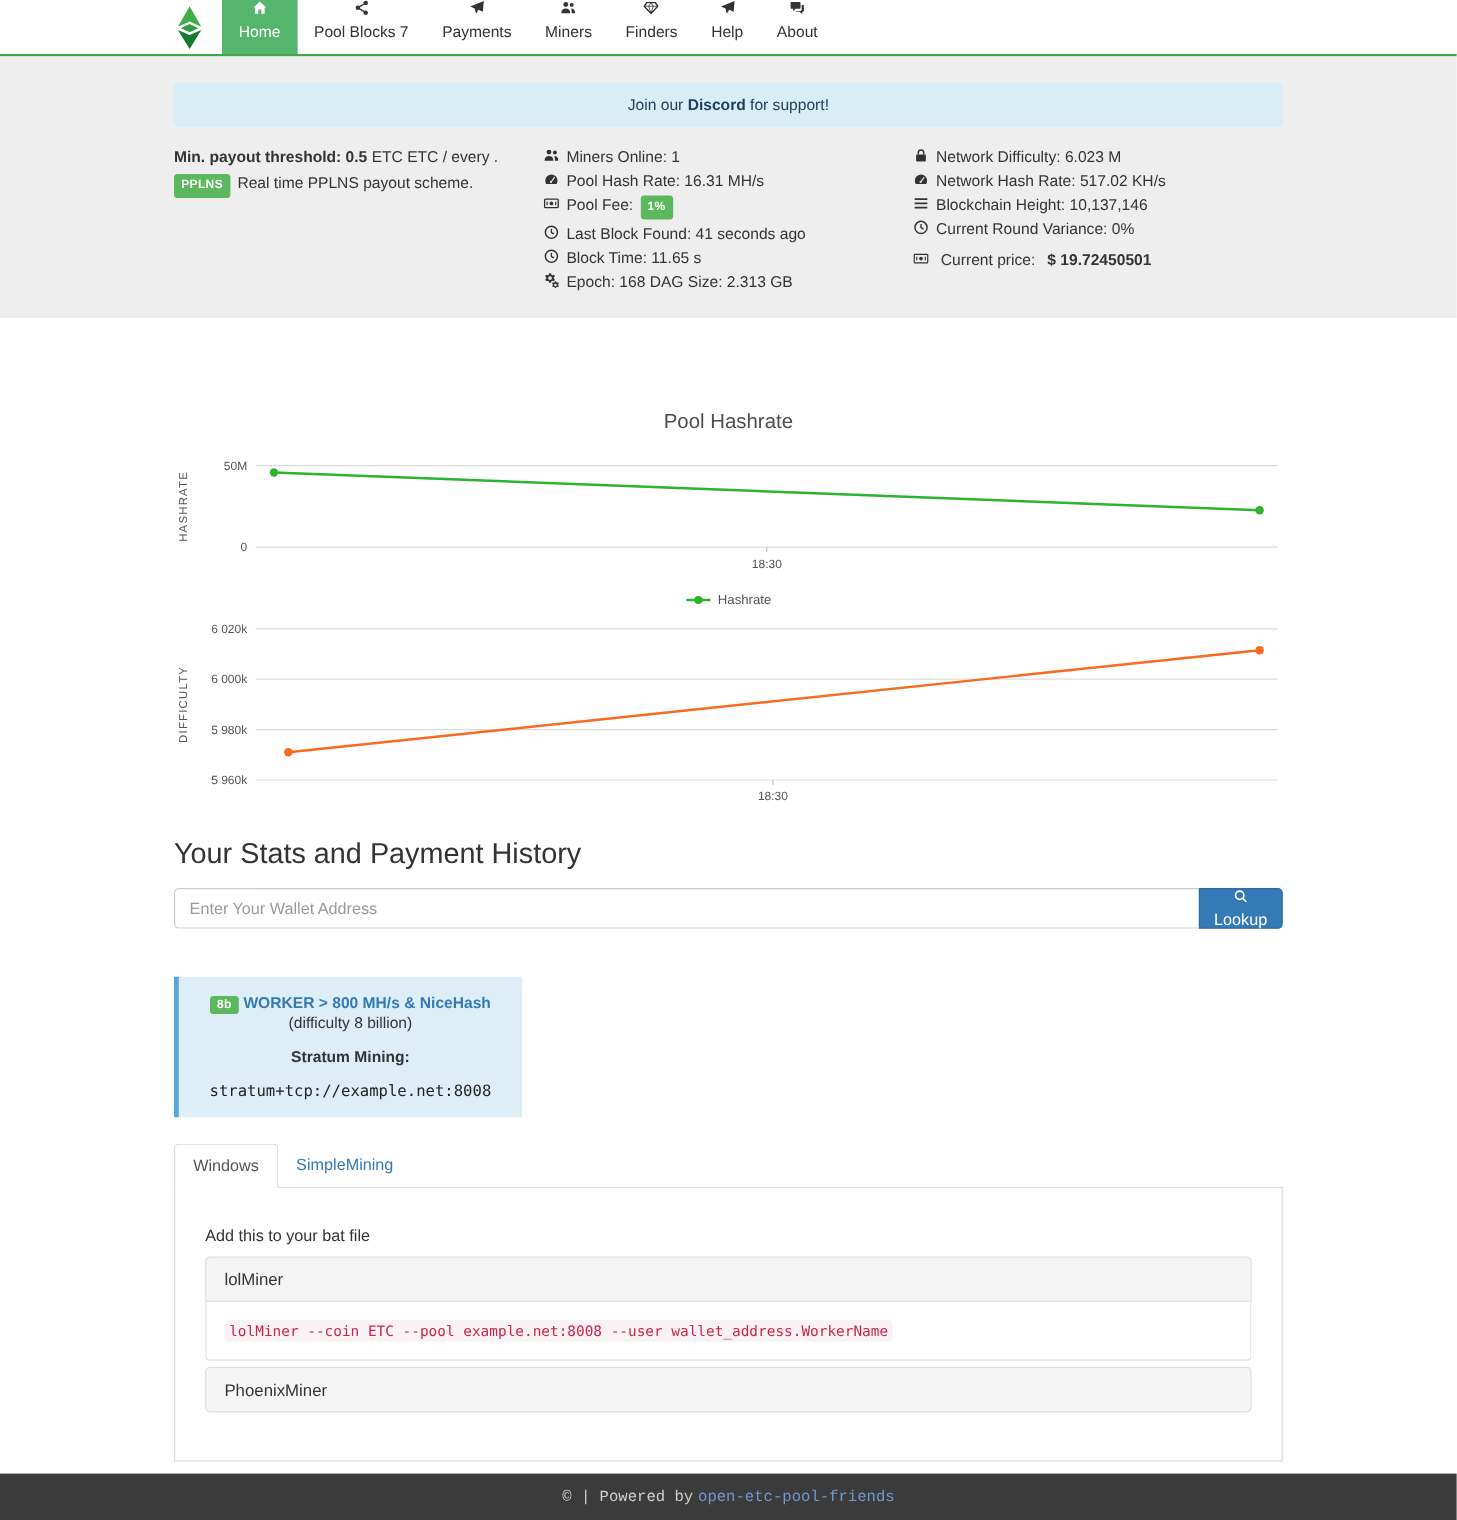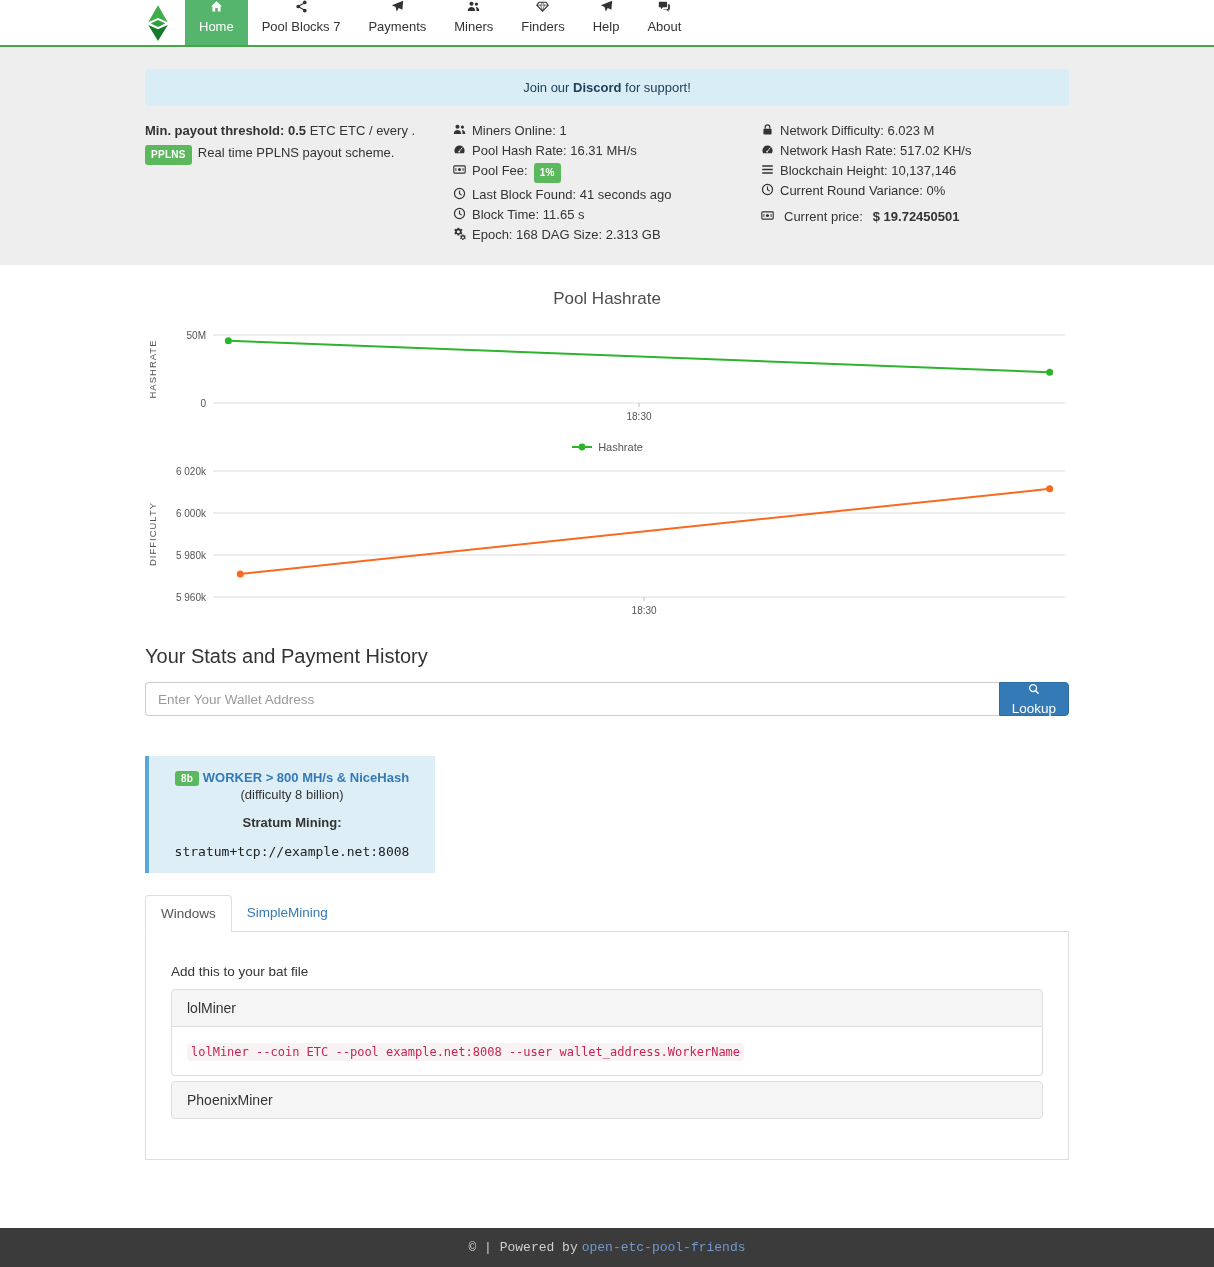--- a/index.html
+++ b/index.html
@@ -35,30 +35,30 @@
   .stat .ico { color:#333; }
   .badge {
     background:#5cb85c; color:#fff; font-size:10px; font-weight:bold;
     padding:2px 6px; border-radius:3px; letter-spacing:.3px;
   }
   .payout-line { margin-bottom:7px; }
   .price-row { margin-top:10px; gap:10px; }
   .price-row b { font-weight:bold; }
 
   
-  .charts { padding-top:4px; }
+  .charts { padding-top:18px;margin-top:39px; }
   .chart-title { text-align:center; font-size:17px; color:#4d4d4d; margin:20px 0 8px; font-weight:400; }
   svg.chart { display:block; width:924px; }
   svg.chart .tick { font-size:10px; fill:#545454; font-family:"Liberation Sans",sans-serif; }
   svg.chart .ylab { font-size:9.5px; fill:#545454; letter-spacing:1px; font-family:"Liberation Sans",sans-serif; }
   .legend { display:flex; justify-content:center; align-items:center; gap:5px;
             font-size:11px; color:#545454; margin:12px 0 2px; }
 
   
-  h2.section-title { font-size:20px; font-weight:400; color:#333; margin:24px 0 14px; }
+  h2.section-title { font-size:24px; font-weight:400; color:#333; margin:24px 0 14px; }
   .input-group { display:flex; width:100%; }
   .input-group input {
     flex:1; height:34px; padding:6px 12px; font-size:13.5px; color:#555;
     border:1px solid #ccc; border-right:0; border-radius:4px 0 0 4px; outline:none;
     font-family:"Liberation Sans",sans-serif;
   }
   .input-group input::placeholder { color:#9a9a9a; }
   .lookup-btn {
     display:flex; align-items:center; gap:6px; padding:0 12px; height:34px;
     background:#337ab7; border:1px solid #2e6da4; border-radius:0 4px 4px 0;

